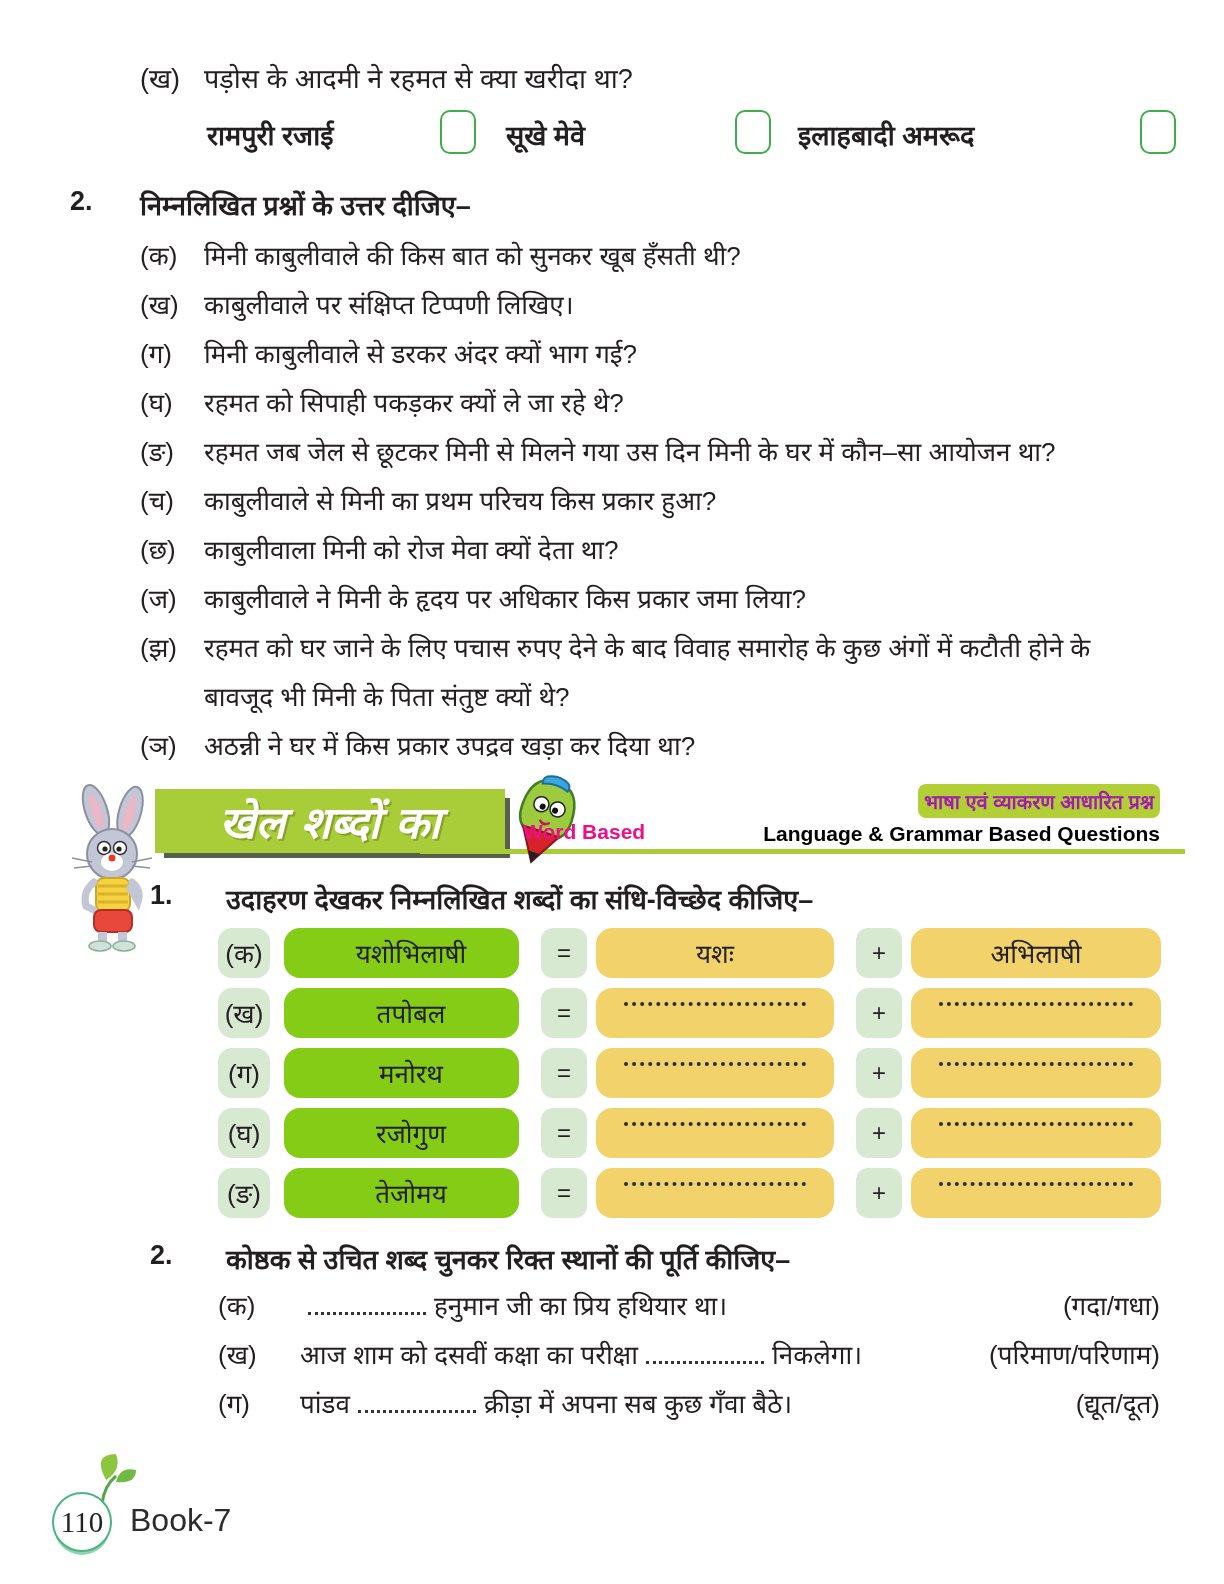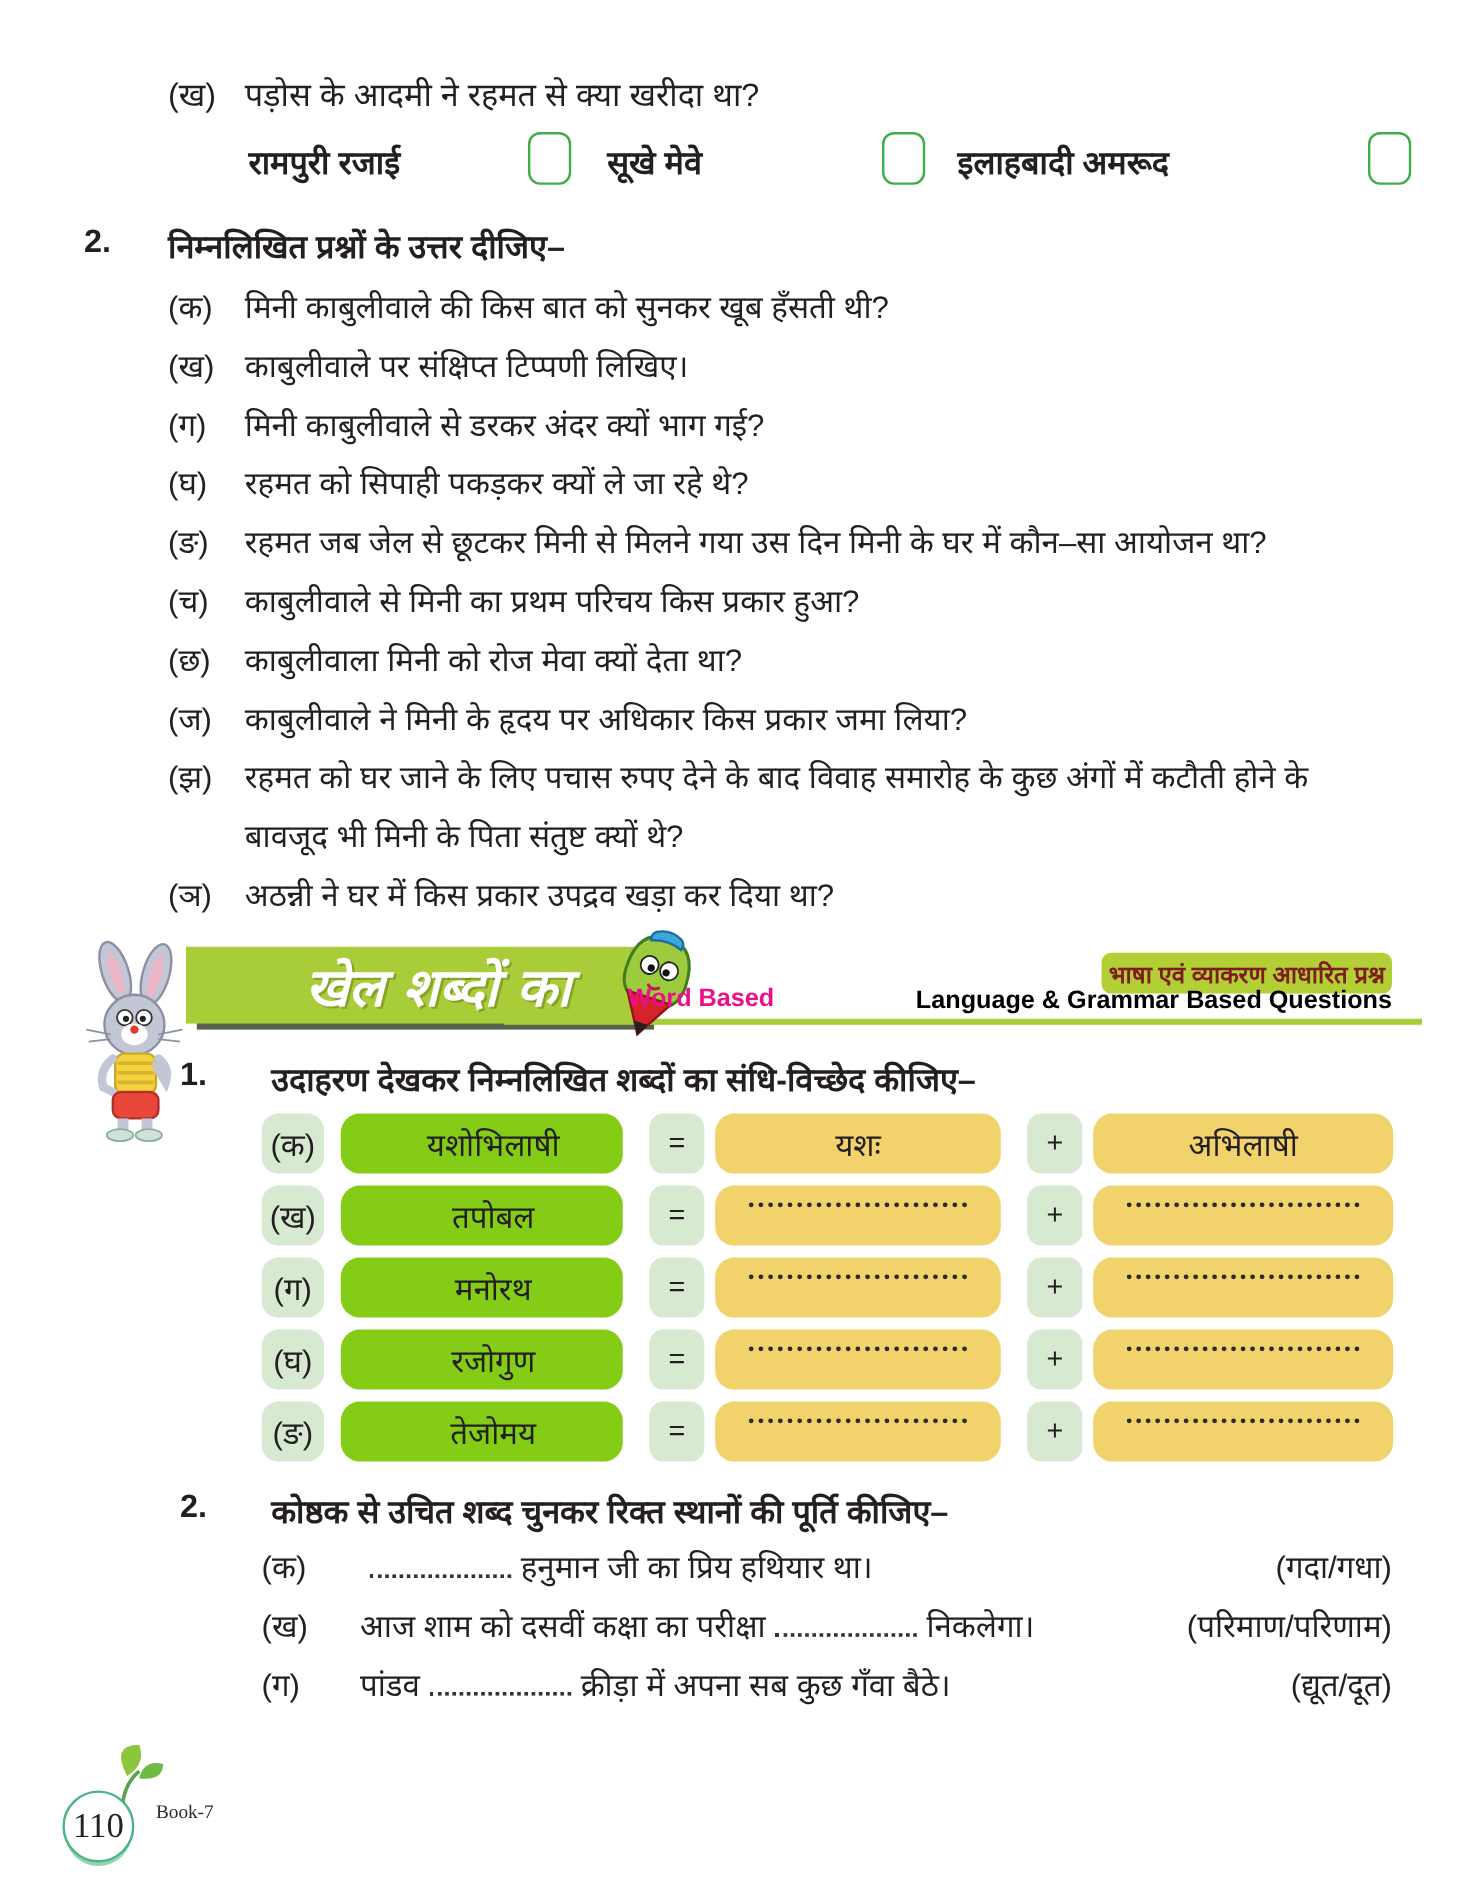--- a/index.html
+++ b/index.html
@@ -15,27 +15,27 @@
   .checkbox{position:absolute;top:2px;width:36px;height:44px;border:2.5px solid #3fae49;border-radius:10px;background:#fff;box-sizing:border-box;}
   
   .q2-head{position:absolute;left:70px;top:186px;width:1090px;display:flex;font-weight:bold;font-size:27px;}
   .q2-num{width:70px;flex:0 0 70px;}
   .q2-items{position:absolute;left:140px;top:232px;width:1010px;}
   .q2-item{display:flex;font-size:26px;line-height:49px;}
   .q2-item .q-label{width:64px;flex:0 0 64px;}
   .q2-item .q-text{flex:1;}
   
   .banner{position:absolute;left:155px;top:789px;width:350px;height:64px;background:#a9cd38;
-          box-shadow:7px 7px 0 -2px #55614b;display:flex;align-items:center;justify-content:center;padding-left:35px;}
+          box-shadow:7px 7px 0 -2px #55614b;display:flex;align-items:center;justify-content:center;}
   .banner-title{color:#ffffff;font-weight:bold;font-style:italic;font-size:44px;white-space:nowrap;
                 font-family:"DejaVu Sans", sans-serif;text-shadow:2px 2px 0 rgba(90,110,20,.45);}
   .hline{position:absolute;left:420px;top:849px;width:765px;height:5px;background:#a9cd38;}
   .word-skills{position:absolute;left:523px;top:820px;color:#ec0f8c;font-weight:bold;font-size:21px;}
   .badge{position:absolute;left:918px;top:784px;width:242px;height:34px;background:#b2cf35;border-radius:8px;
-         display:flex;align-items:center;justify-content:center;font-weight:bold;font-size:20px;color:#7f1d1d;margin-top:10px;}
+         display:flex;align-items:center;justify-content:center;font-weight:bold;font-size:20px;color:#a21caf;}
   .lang-q{position:absolute;right:64px;top:822px;color:#000000;font-weight:bold;font-size:21px;white-space:nowrap;}
   .mascot{position:absolute;}
   
   .ws1-head{position:absolute;left:150px;top:880px;width:1000px;display:flex;font-weight:bold;font-size:27px;}
   .ws1-num{width:76px;flex:0 0 76px;}
   .sandhi{position:absolute;left:218px;top:928px;width:950px;}
   .s-row{display:flex;align-items:stretch;height:50px;margin-bottom:10px;}
   .pill{display:flex;align-items:center;justify-content:center;font-size:26px;box-sizing:border-box;}
   .lab{width:52px;flex:0 0 52px;background:#d8e9d2;border-radius:14px;margin-right:14px;}
   .word{width:235px;flex:0 0 235px;background:#84cc16;border-radius:16px;margin-right:22px;padding-left:19px;}
@@ -47,21 +47,21 @@
   .ws2-head{position:absolute;left:150px;top:1240px;width:1000px;display:flex;font-weight:bold;font-size:27px;}
   .ws2-items{position:absolute;left:218px;top:1282px;width:942px;}
   .ws2-item{position:relative;display:flex;font-size:26px;line-height:49px;}
   .ws2-item .q-label{width:82px;flex:0 0 82px;}
   .blank{display:inline-block;width:118px;height:16px;border-bottom:3px dotted #333;margin:0 8px;vertical-align:baseline;}
   .opt-words{position:absolute;right:0;top:0;white-space:nowrap;}
   
   .pg-circle{position:absolute;left:52px;top:1492px;width:56px;height:56px;border:2.5px solid #4ab583;
              border-radius:50%;box-shadow:0 5px 0 -2px #8fd4ae;display:flex;align-items:center;justify-content:center;
              font-family:"Liberation Serif", serif;font-weight:normal;font-size:29px;color:#222;background:#fff;}
-  .book-label{position:absolute;left:130px;top:1502px;font-size:16px;color:#2b2b2b;font-family:Liberation Serif, serif;}
+  .book-label{position:absolute;left:130px;top:1502px;font-size:32px;color:#2b2b2b;}
 </style>
 </head>
 <body>
 
 <div id="page">
 
   <div class="topq-row">
     <span class="q-label">(ख)</span>
     <span class="q-text">पड़ोस के आदमी ने रहमत से क्या खरीदा था?</span>
   </div>

